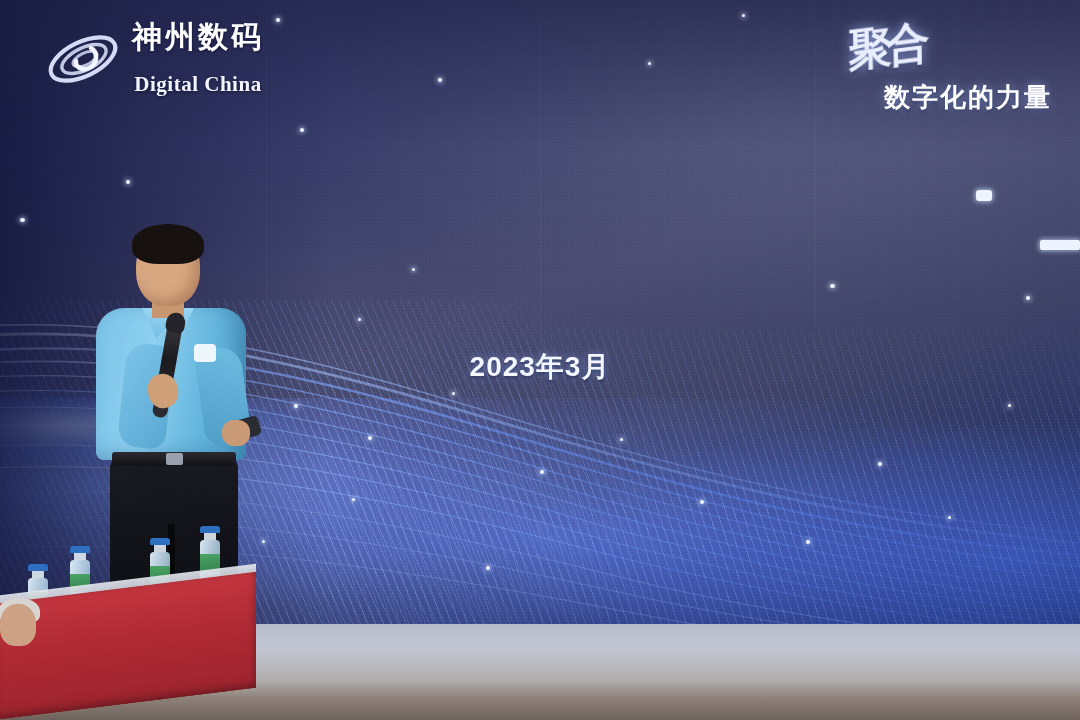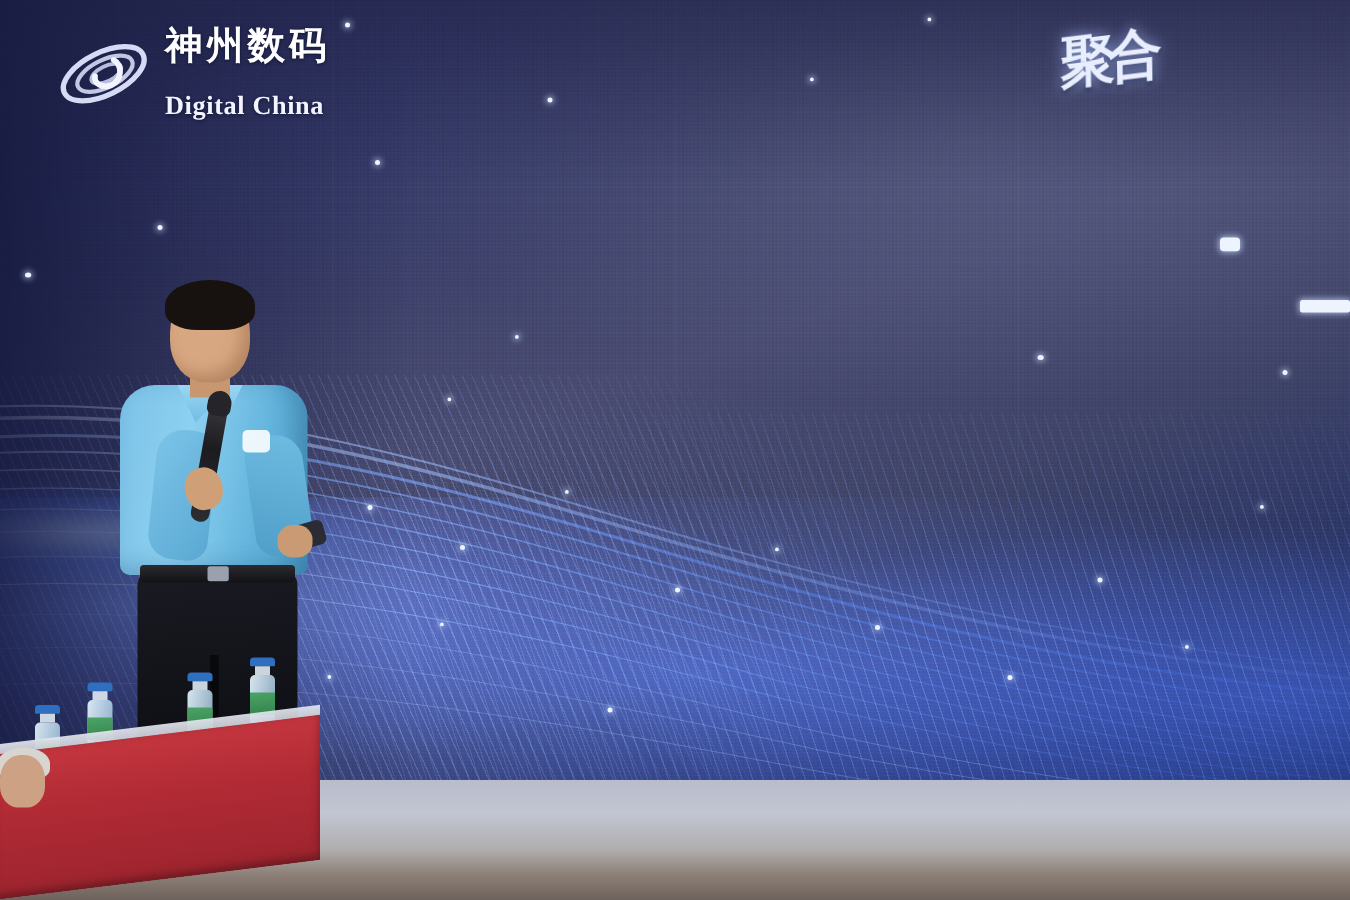--- a/index.html
+++ b/index.html
@@ -107,21 +107,21 @@
     position:absolute; left:0; top:452px; width:1080px;
     text-align:center;
     font-size:31px; font-weight:bold; letter-spacing:2px;
     color:#ffffff;
     text-shadow:0 0 11px rgba(160,195,255,.65), 0 2px 4px rgba(10,16,50,.65);
   }
 
   
   .brand{ position:absolute; left:44px; top:22px; display:flex; align-items:center; gap:10px; }
   .brand-mark{ width:78px; height:62px; }
-  .brand-words{ display:flex; flex-direction:column; line-height:1; }
+  .brand-words{ display:flex; flex-direction:column; line-height:1;align-items:center; }
   .brand-cn{
     font-size:30px; font-weight:bold; color:#ffffff; letter-spacing:3px;
     text-shadow:0 1px 3px rgba(8,12,40,.7);
   }
   .brand-en{
     font-size:21px; font-weight:bold; color:#f2f5ff; letter-spacing:.5px;
     margin-top:22px; font-family:"Liberation Serif","DejaVu Serif",serif;
     text-shadow:0 1px 3px rgba(8,12,40,.7);
   }
 
@@ -368,39 +368,41 @@
       <span class="p" style="left:878px;top:462px;width:4px;height:4px"></span>
       <span class="p" style="left:948px;top:516px;width:3px;height:3px"></span>
       <span class="p" style="left:806px;top:540px;width:4px;height:4px"></span>
       <span class="p" style="left:262px;top:540px;width:3px;height:3px"></span>
       <span class="p" style="left:486px;top:566px;width:4px;height:4px"></span>
       <span class="p" style="left:352px;top:498px;width:3px;height:3px"></span>
       <span class="p" style="left:1008px;top:404px;width:3px;height:3px"></span>
     </div>
 
     <div class="slide-text">
+      <div class="slide-date">2023年3月</div>
     </div>
 
     <div class="brand">
       <svg class="brand-mark" viewBox="0 0 78 62">
         <g fill="none" stroke="#dfe5ff" stroke-linecap="round">
           <ellipse cx="39" cy="31" rx="35" ry="17" transform="rotate(-26 39 31)" stroke-width="4.2" opacity=".95"></ellipse>
           <ellipse cx="40" cy="31" rx="24" ry="11" transform="rotate(-26 40 31)" stroke-width="3.4" opacity=".85"></ellipse>
           <ellipse cx="41" cy="31" rx="13" ry="6" transform="rotate(-26 41 31)" stroke-width="3" opacity=".8"></ellipse>
         </g>
         <path d="M47 20 C54 24 54 36 45 40 C38 43 31 39 32 33" fill="none" stroke="#f2f5ff" stroke-width="4.6" stroke-linecap="round"></path>
       </svg>
       <div class="brand-words">
         <span class="brand-cn">神州数码</span>
         <span class="brand-en">Digital China</span>
       </div>
     </div>
 
     <div class="slogan">
       <div class="slogan-mark">聚合</div>
+      <div class="slogan-sub">数字化的力量</div>
     </div>
   </div>
 
   <div class="floor-edge"></div>
   <div class="floor"></div>
 
   <div class="presenter">
     <div class="pr-pants"></div>
     <div class="pr-leg-split"></div>
     <div class="pr-shirt"></div>

